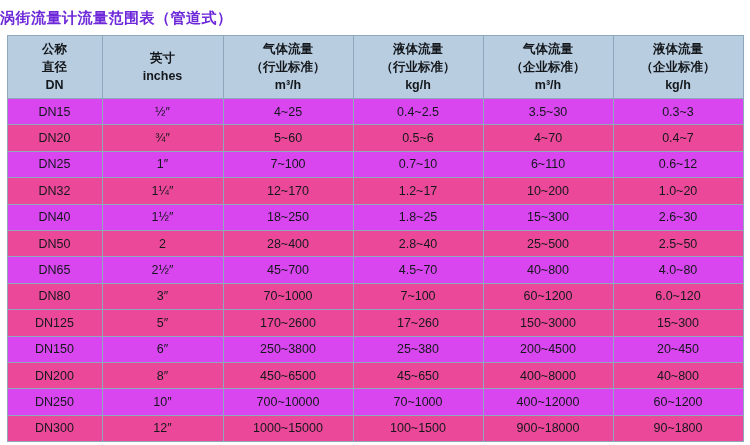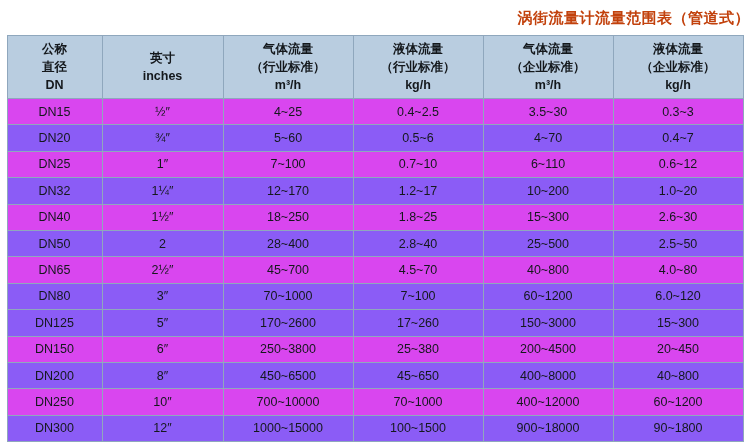--- a/index.html
+++ b/index.html
@@ -15,24 +15,24 @@
     overflow: hidden;
   }
   .page {
     width: 750px;
     height: 445px;
     box-sizing: border-box;
     padding: 0;
     position: relative;
   }
   .title {
-    text-align: right;
+    text-align: left;
     font-size: 15px;
     font-weight: bold;
-    color: #c2410c;
+    color: #6d28d9;
     letter-spacing: 0.5px;
     padding: 9px 0 8px 0;
     line-height: 1.2;
   }
   table.flow-table {
     border-collapse: collapse;
     width: 736px;
     margin: 0 auto;
     table-layout: fixed;
   }
@@ -60,21 +60,21 @@
     display: block;
     font-weight: bold;
   }
   tbody td {
     height: 25.4px;
   }
   tbody tr.odd td {
     background: #d946ef;
   }
   tbody tr.even td {
-    background: #8b5cf6;
+    background: #ec4899;
     margin-left: 48px;
   }
   tbody td.col-dn {
     font-weight: normal;
   }
   .col1 { width: 95px; }
   .col2 { width: 121px; }
   .col3 { width: 130px; }
   .col4 { width: 130px; }
   .col5 { width: 130px; }

